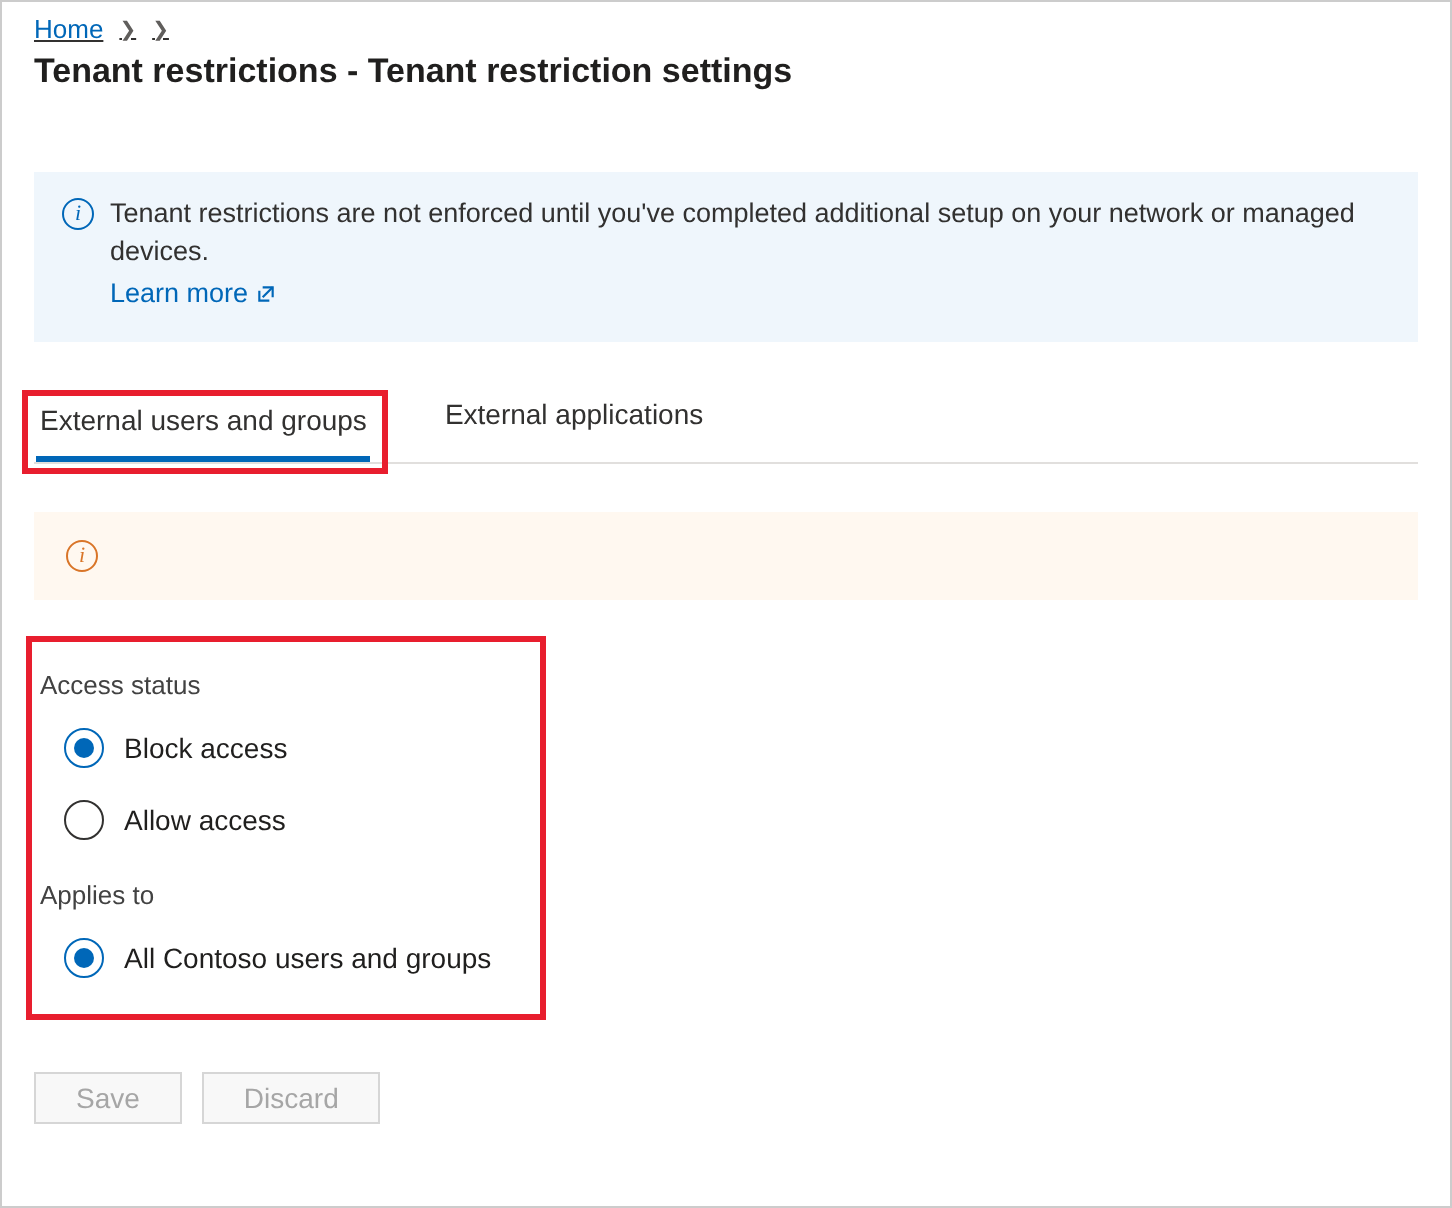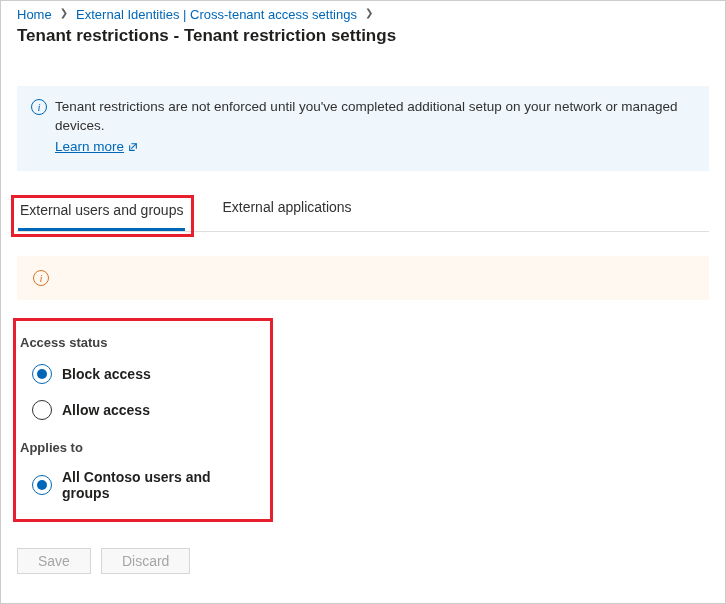--- a/index.html
+++ b/index.html
@@ -9,23 +9,25 @@
     font-size: 14px;
     color: #323130;
     background: #fff;
     width: 726px;
     height: 604px;
     border: 1px solid #ccc;
     padding: 6px 16px 14px 16px;
   }
   .breadcrumb {
     display: flex;
+    align-items: center;
     gap: 8px;
     font-size: 13px;
     margin-bottom: 4px;
+    text-decoration: underline;
   }
   .breadcrumb a { color: #0067b8; text-decoration: none; }
   .breadcrumb .chev { color: #605e5c; font-size: 10px; }
   h1.title {
     font-size: 17px;
     font-weight: 600;
     margin: 0 0 40px 0;
     color: #201f1e;
   }
   .info-banner {
@@ -37,21 +39,21 @@
   }
   .info-banner .row { display:flex; gap:8px; align-items:flex-start; }
   .info-icon {
     width: 16px; height: 16px; flex: 0 0 16px;
     border: 1px solid #0067b8; border-radius: 50%;
     font-size: 11px; font-style: italic;
     color: #0067b8; text-align: center; line-height: 14px;
     font-family: Georgia, serif;
     margin-top: 1px;
   }
-  .learn-link { color:#0067b8; text-decoration: underline; display:inline-flex; gap:4px; align-items:center; margin-top:2px; }
+  .learn-link { color:#0067b8; display:inline-flex; gap:4px; align-items:center; margin-top:2px; }
   .ext-icon { width:10px; height:10px; display:inline-block; color:#0067b8;}
   .tabs {
     display: flex;
     gap: 26px;
     border-bottom: 1px solid #e1dfdd;
     margin-bottom: 24px;
     text-align: center;
   }
   .tab {
     padding: 4px 2px 10px 2px;
@@ -111,30 +113,28 @@
     border: 3px solid #e81e2e;
     padding: 0 6px 4px 4px;
     margin-left: -6px;
     margin-bottom: -6px;
   }
   .hl-section {
     border: 3px solid #e81e2e;
     padding: 0 12px 14px 4px;
     margin-left: -4px;
     width: 260px;
-    font-weight: bold;
   }
 </style>
 </head>
 <body>
 
 <div class="breadcrumb">
   <a>Home</a>
   <span class="chev">❯</span>
-  <a>External Identities | Cross-tenant access settings</a>
   <span class="chev">❯</span>
 </div>
 
 <h1 class="title">Tenant restrictions - Tenant restriction settings</h1>
 
 <div class="info-banner">
   <div class="row">
     <span class="info-icon">i</span>
     <div>
       <span>Tenant restrictions are not enforced until you've completed additional setup on your network or managed devices.</span><br>

